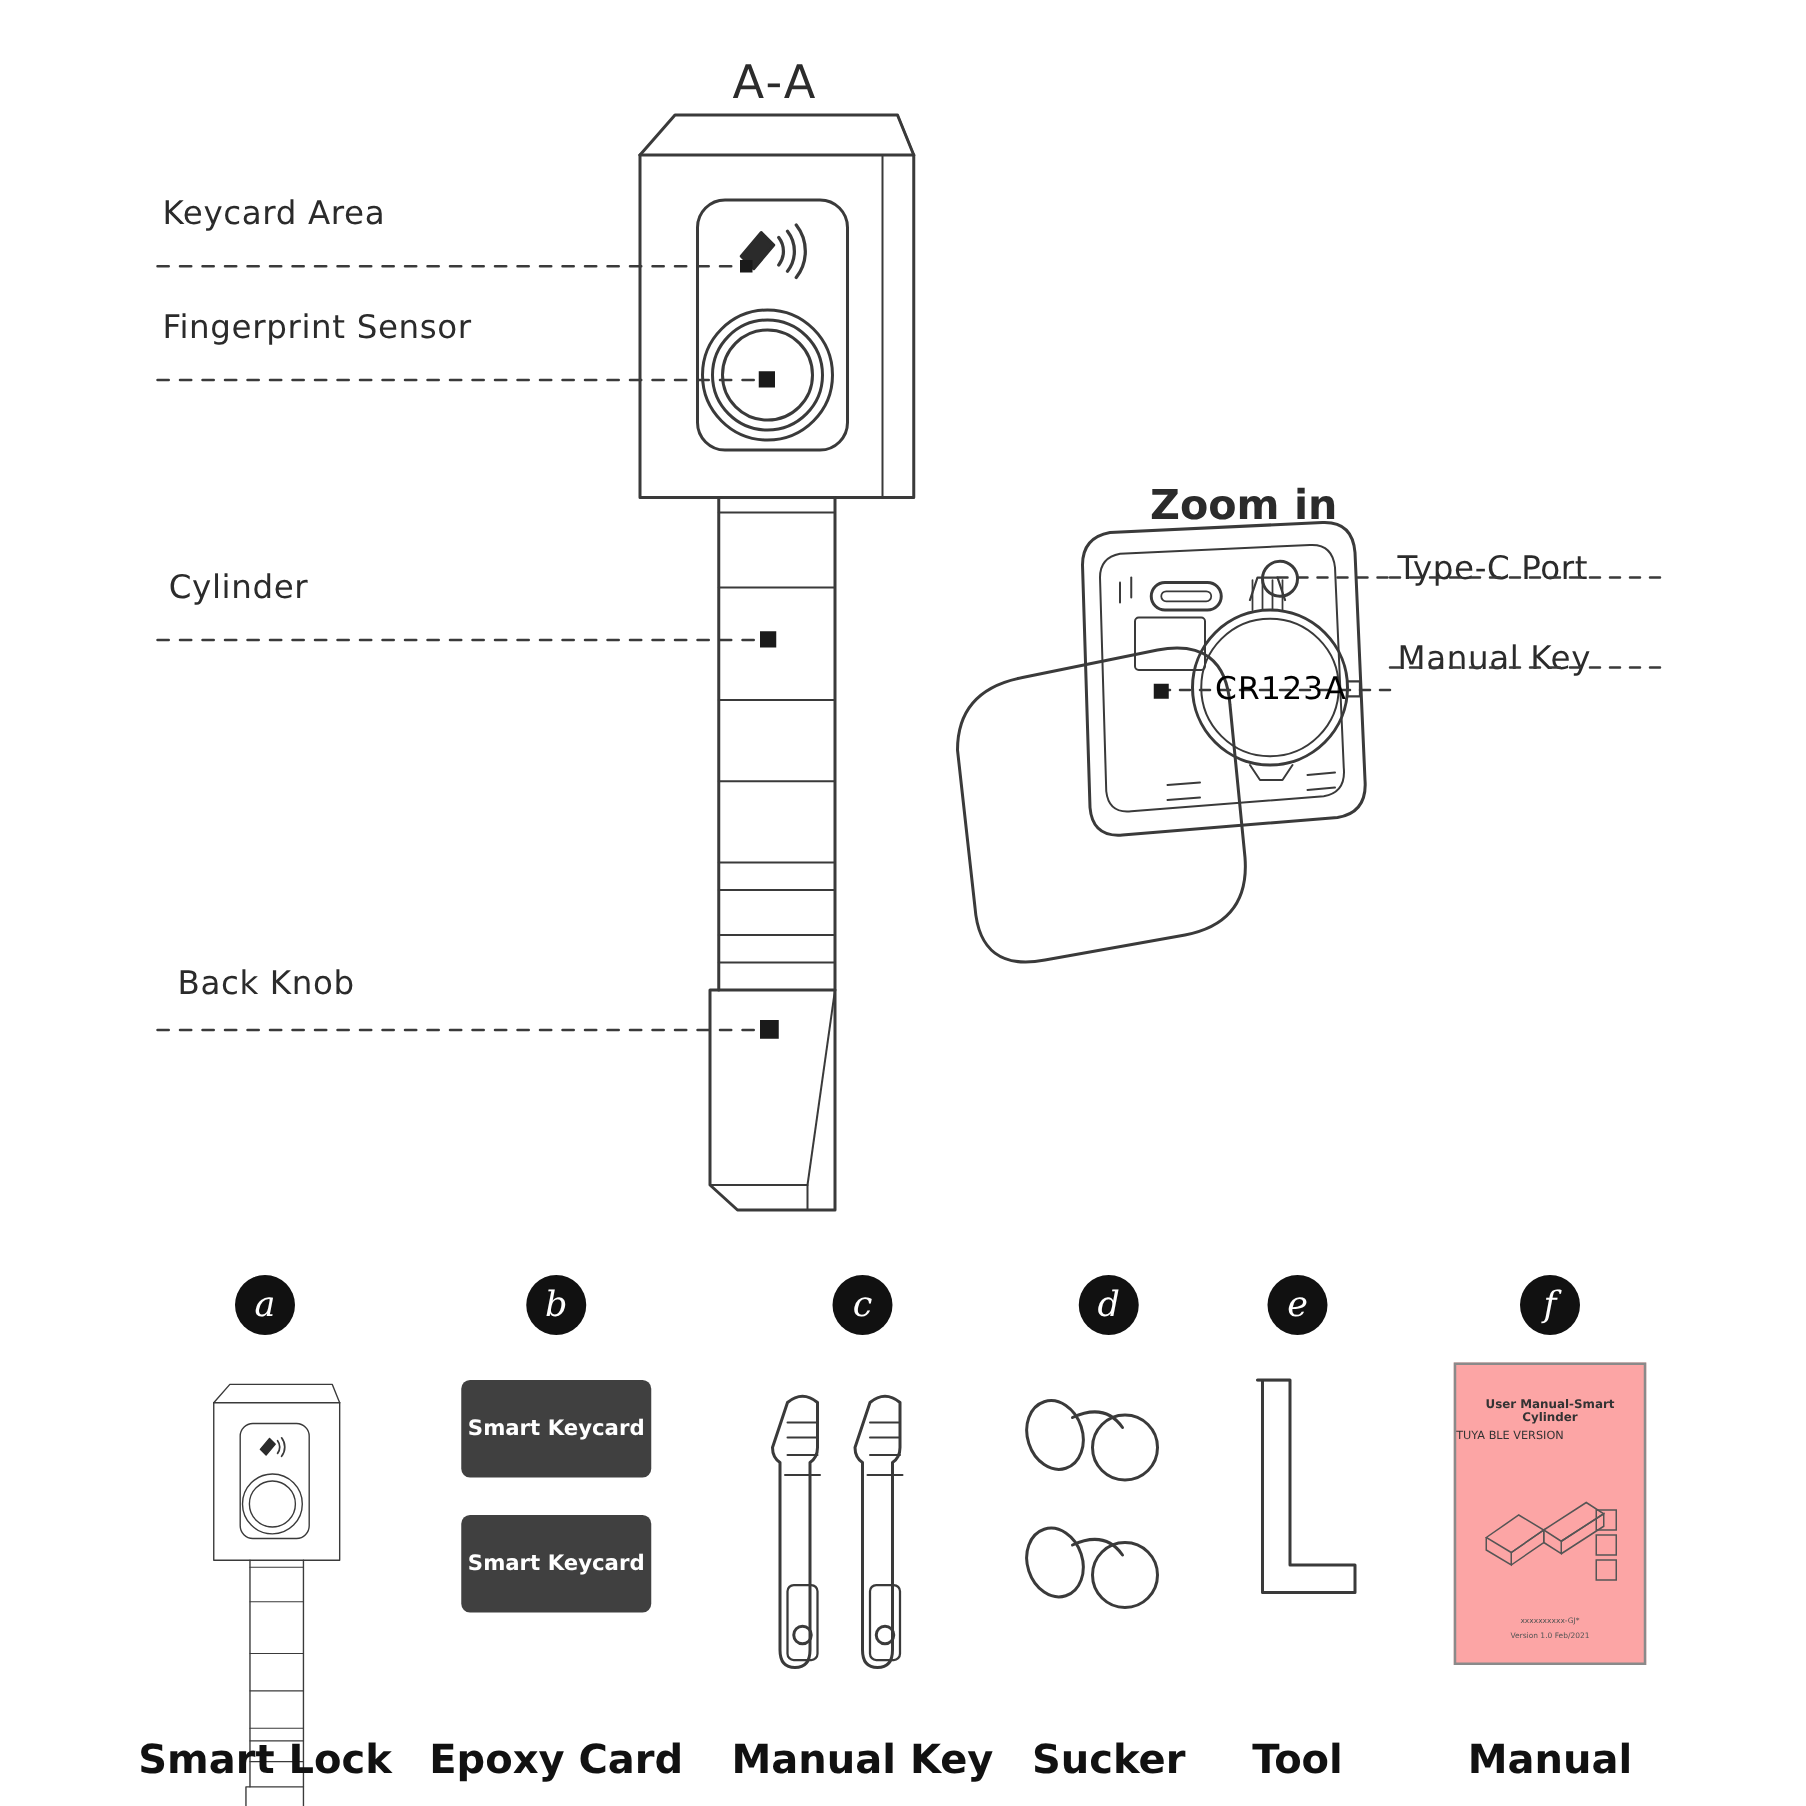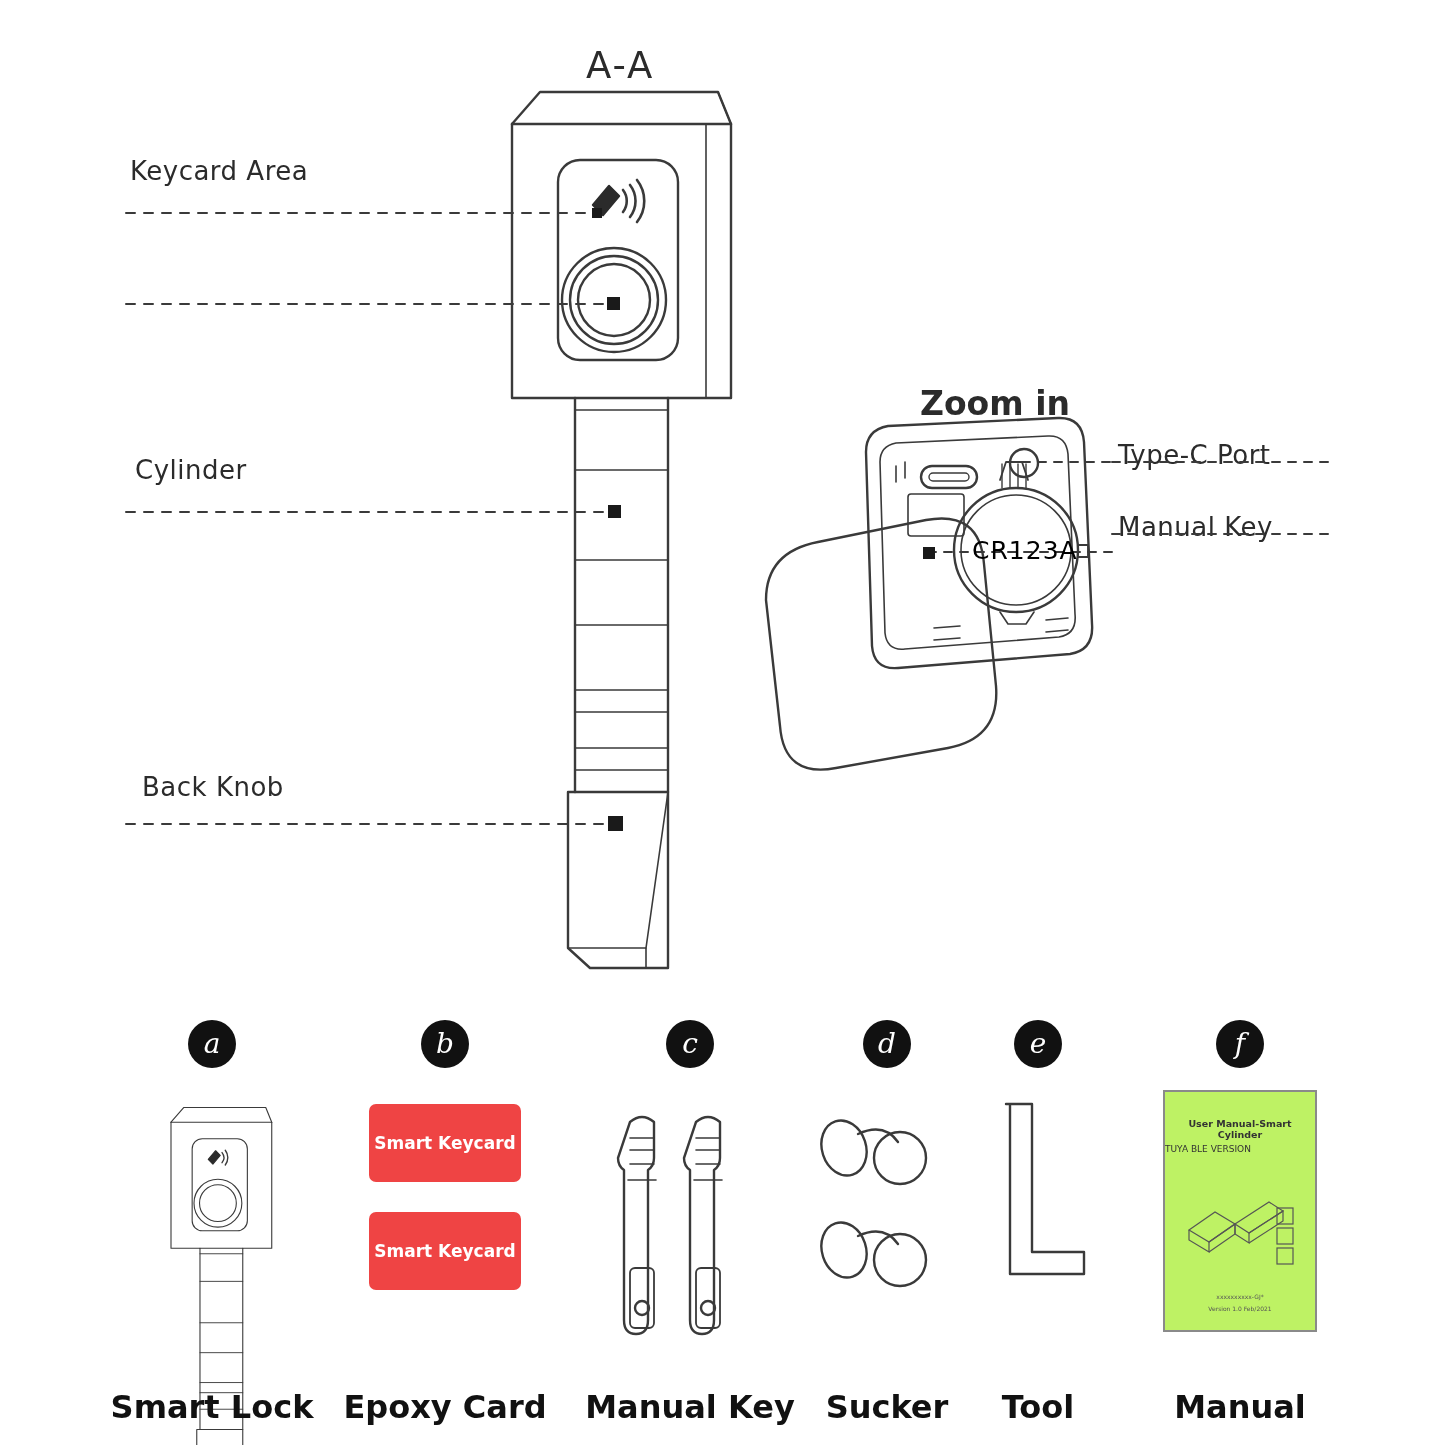--- a/index.html
+++ b/index.html
@@ -87,38 +87,38 @@
     width: 100%;
     text-align: center;
     font-size: 32px;
     font-weight: bold;
     color: #111;
     white-space: nowrap;
   }
   .card {
     width: 152px;
     height: 78px;
-    background: #ef4444;
+    background: #404040;
     border-radius: 7px;
     color: #fff;
     font-size: 17px;
     font-weight: bold;
     display: flex;
     align-items: center;
     justify-content: center;
     margin: 0 auto;
   }
   .card + .card { margin-top: 30px; }
   .manual-doc {
     width: 150px;
     height: 238px;
     border: 2px solid #8a8a8a;
     margin: 0 auto;
     position: relative;
-    background: #bef264;
+    background: #fca5a5;
   }
   .manual-doc .m-t1 {
     position: absolute; top: 26px; left: 0; width: 100%;
     text-align: center; font-size: 9.5px; font-weight: bold; color: #333;
   }
   .manual-doc .m-t2 {
     position: absolute; top: 52px; left: 0; width: 100%;
     text-align: left; font-size: 9px; font-weight: normal; color: #333;
   }
   .manual-doc .m-f1 {
@@ -132,20 +132,21 @@
 </style>
 </head>
 <body>
 
 <div class="stage">
 
   <div class="title-aa">A-A</div>
   <div class="zoom-title">Zoom in</div>
 
   <div class="lbl" style="left:130px; top:156px;">Keycard Area</div>
+  <div class="lbl" style="left:130px; top:247px;">Fingerprint Sensor</div>
   <div class="lbl" style="left:135px; top:455px;">Cylinder</div>
   <div class="lbl" style="left:142px; top:772px;">Back Knob</div>
 
   <div class="lbl lbl-right" style="left:1118px; top:440px;">Type-C Port</div>
   <div class="lbl lbl-right" style="left:1118px; top:512px;">Manual Key</div>
 
   <svg class="draw" viewBox="0 0 1445 1445">
     <g fill="none" stroke="#3a3a3a" stroke-width="2.4" stroke-linejoin="round" stroke-linecap="round">
 
       <path d="M512 124 L540 92 L718 92 L731 124"></path>

